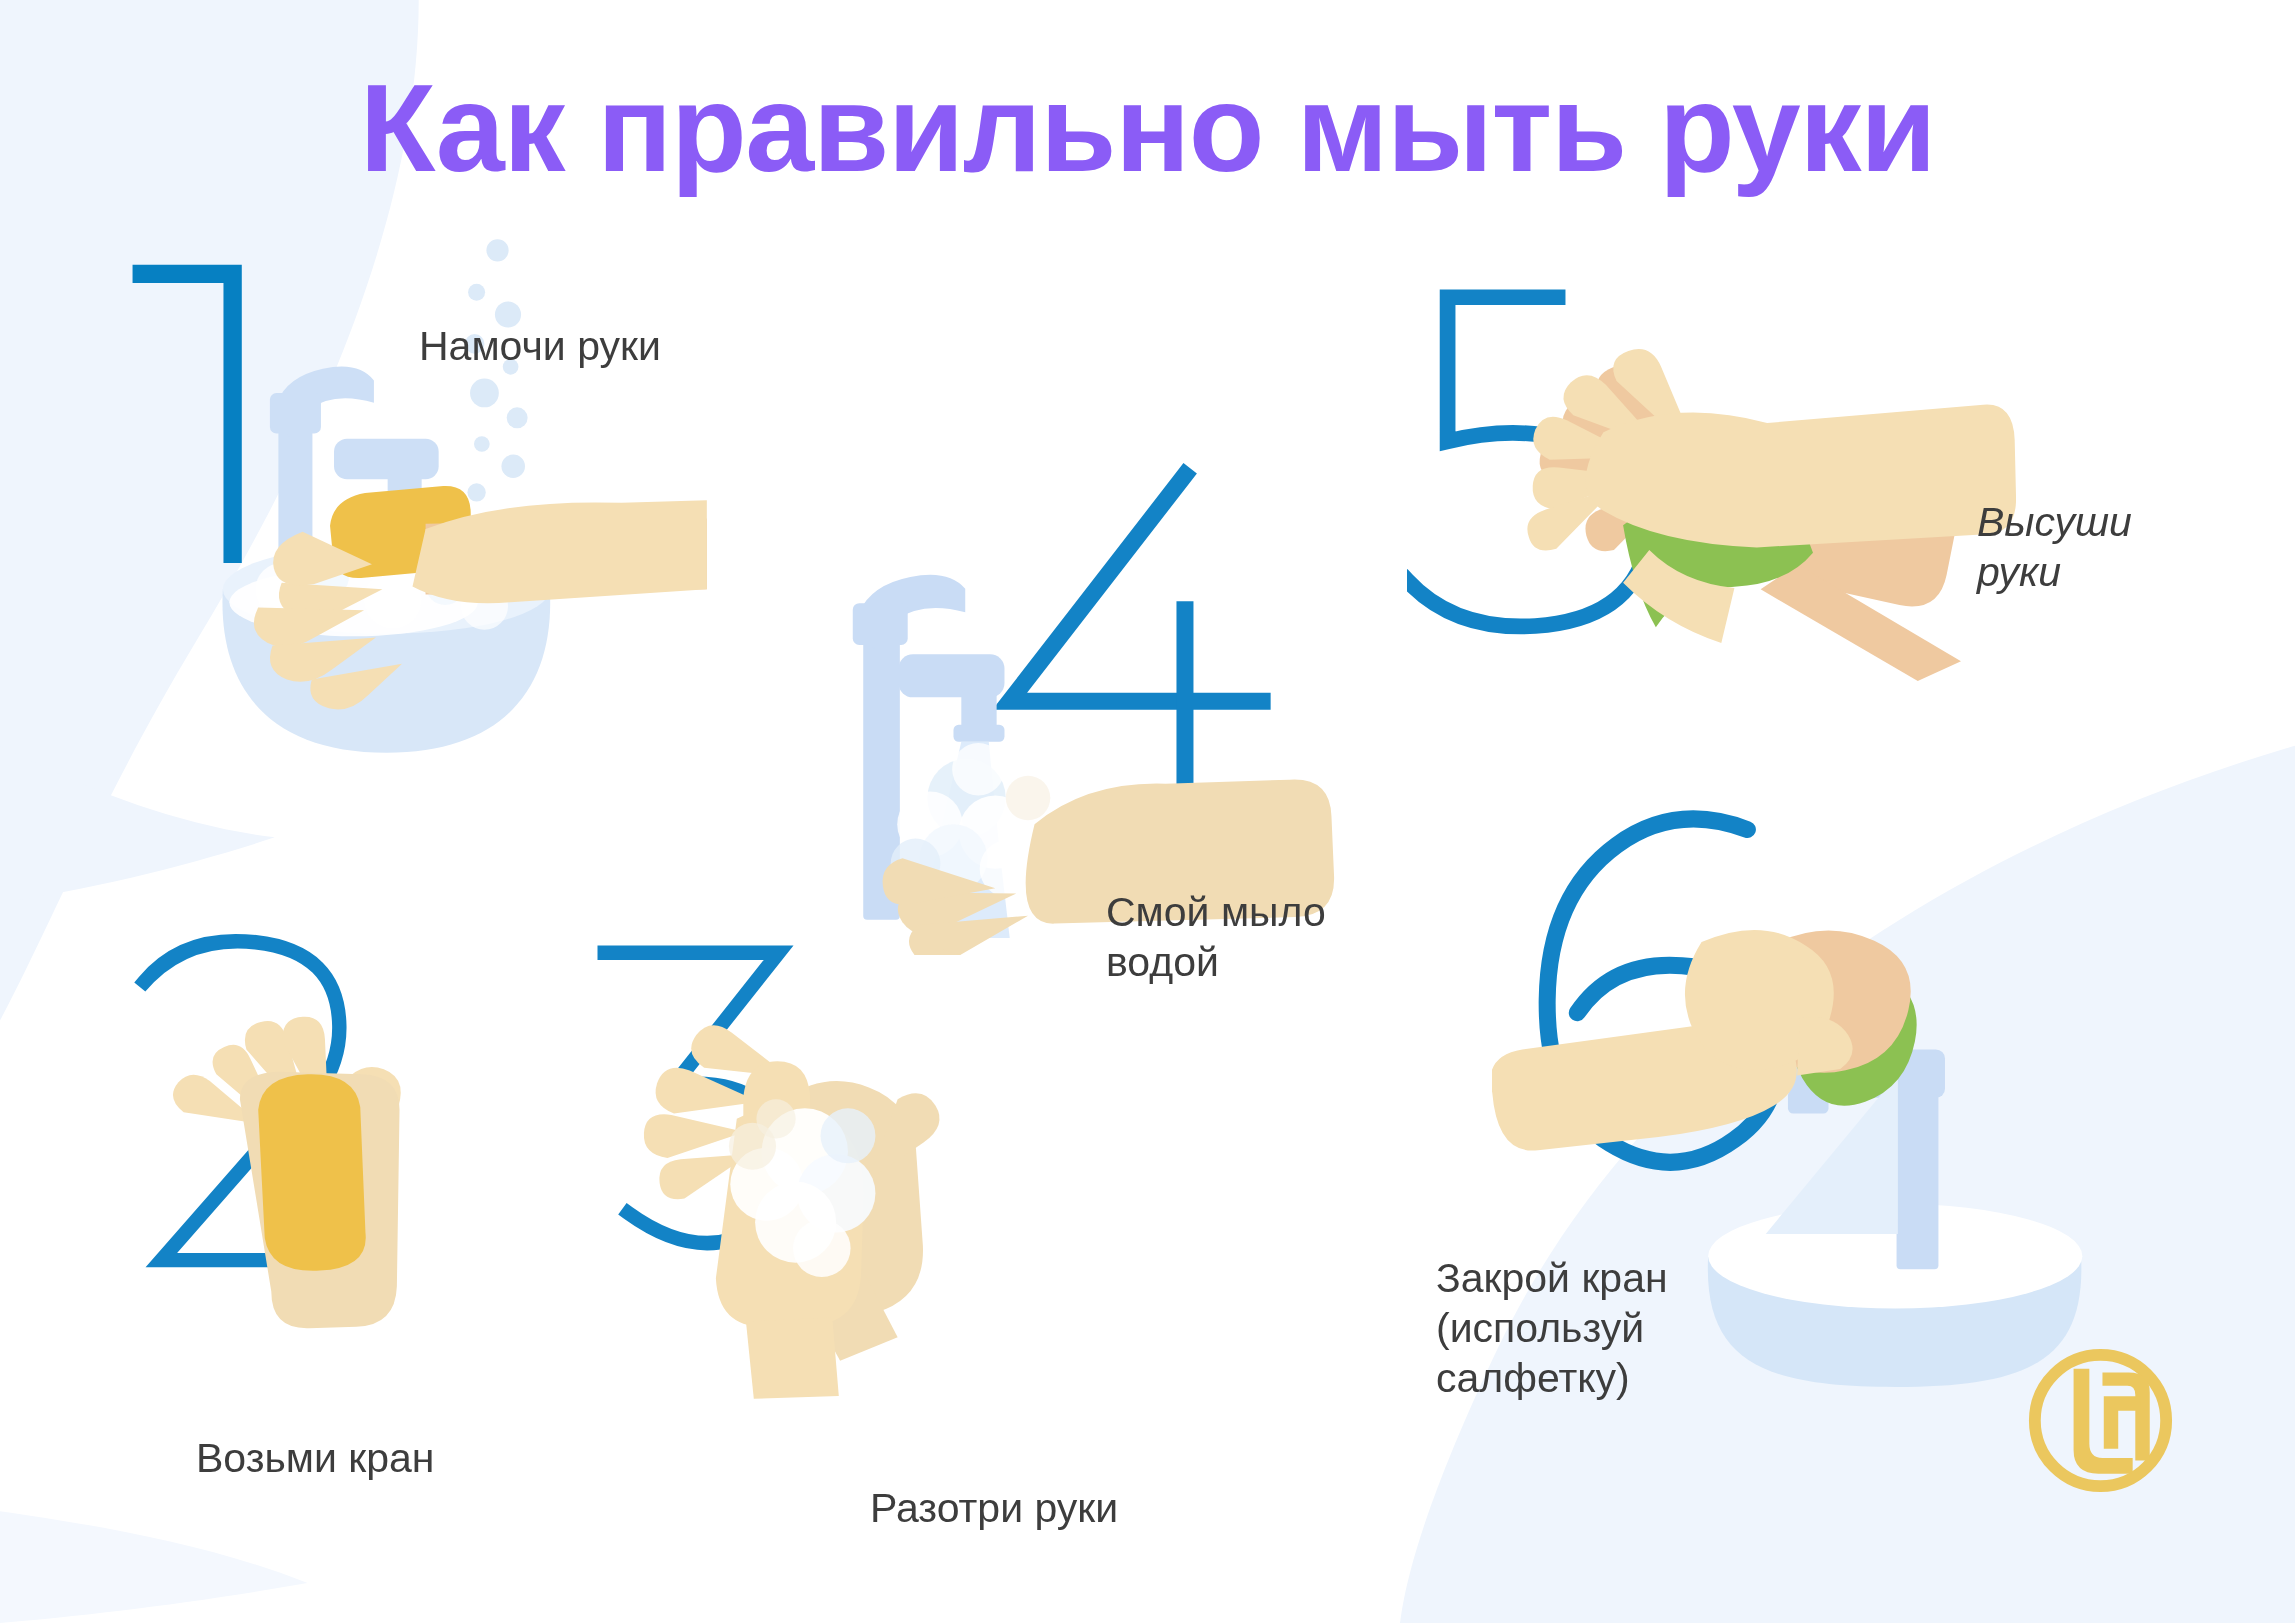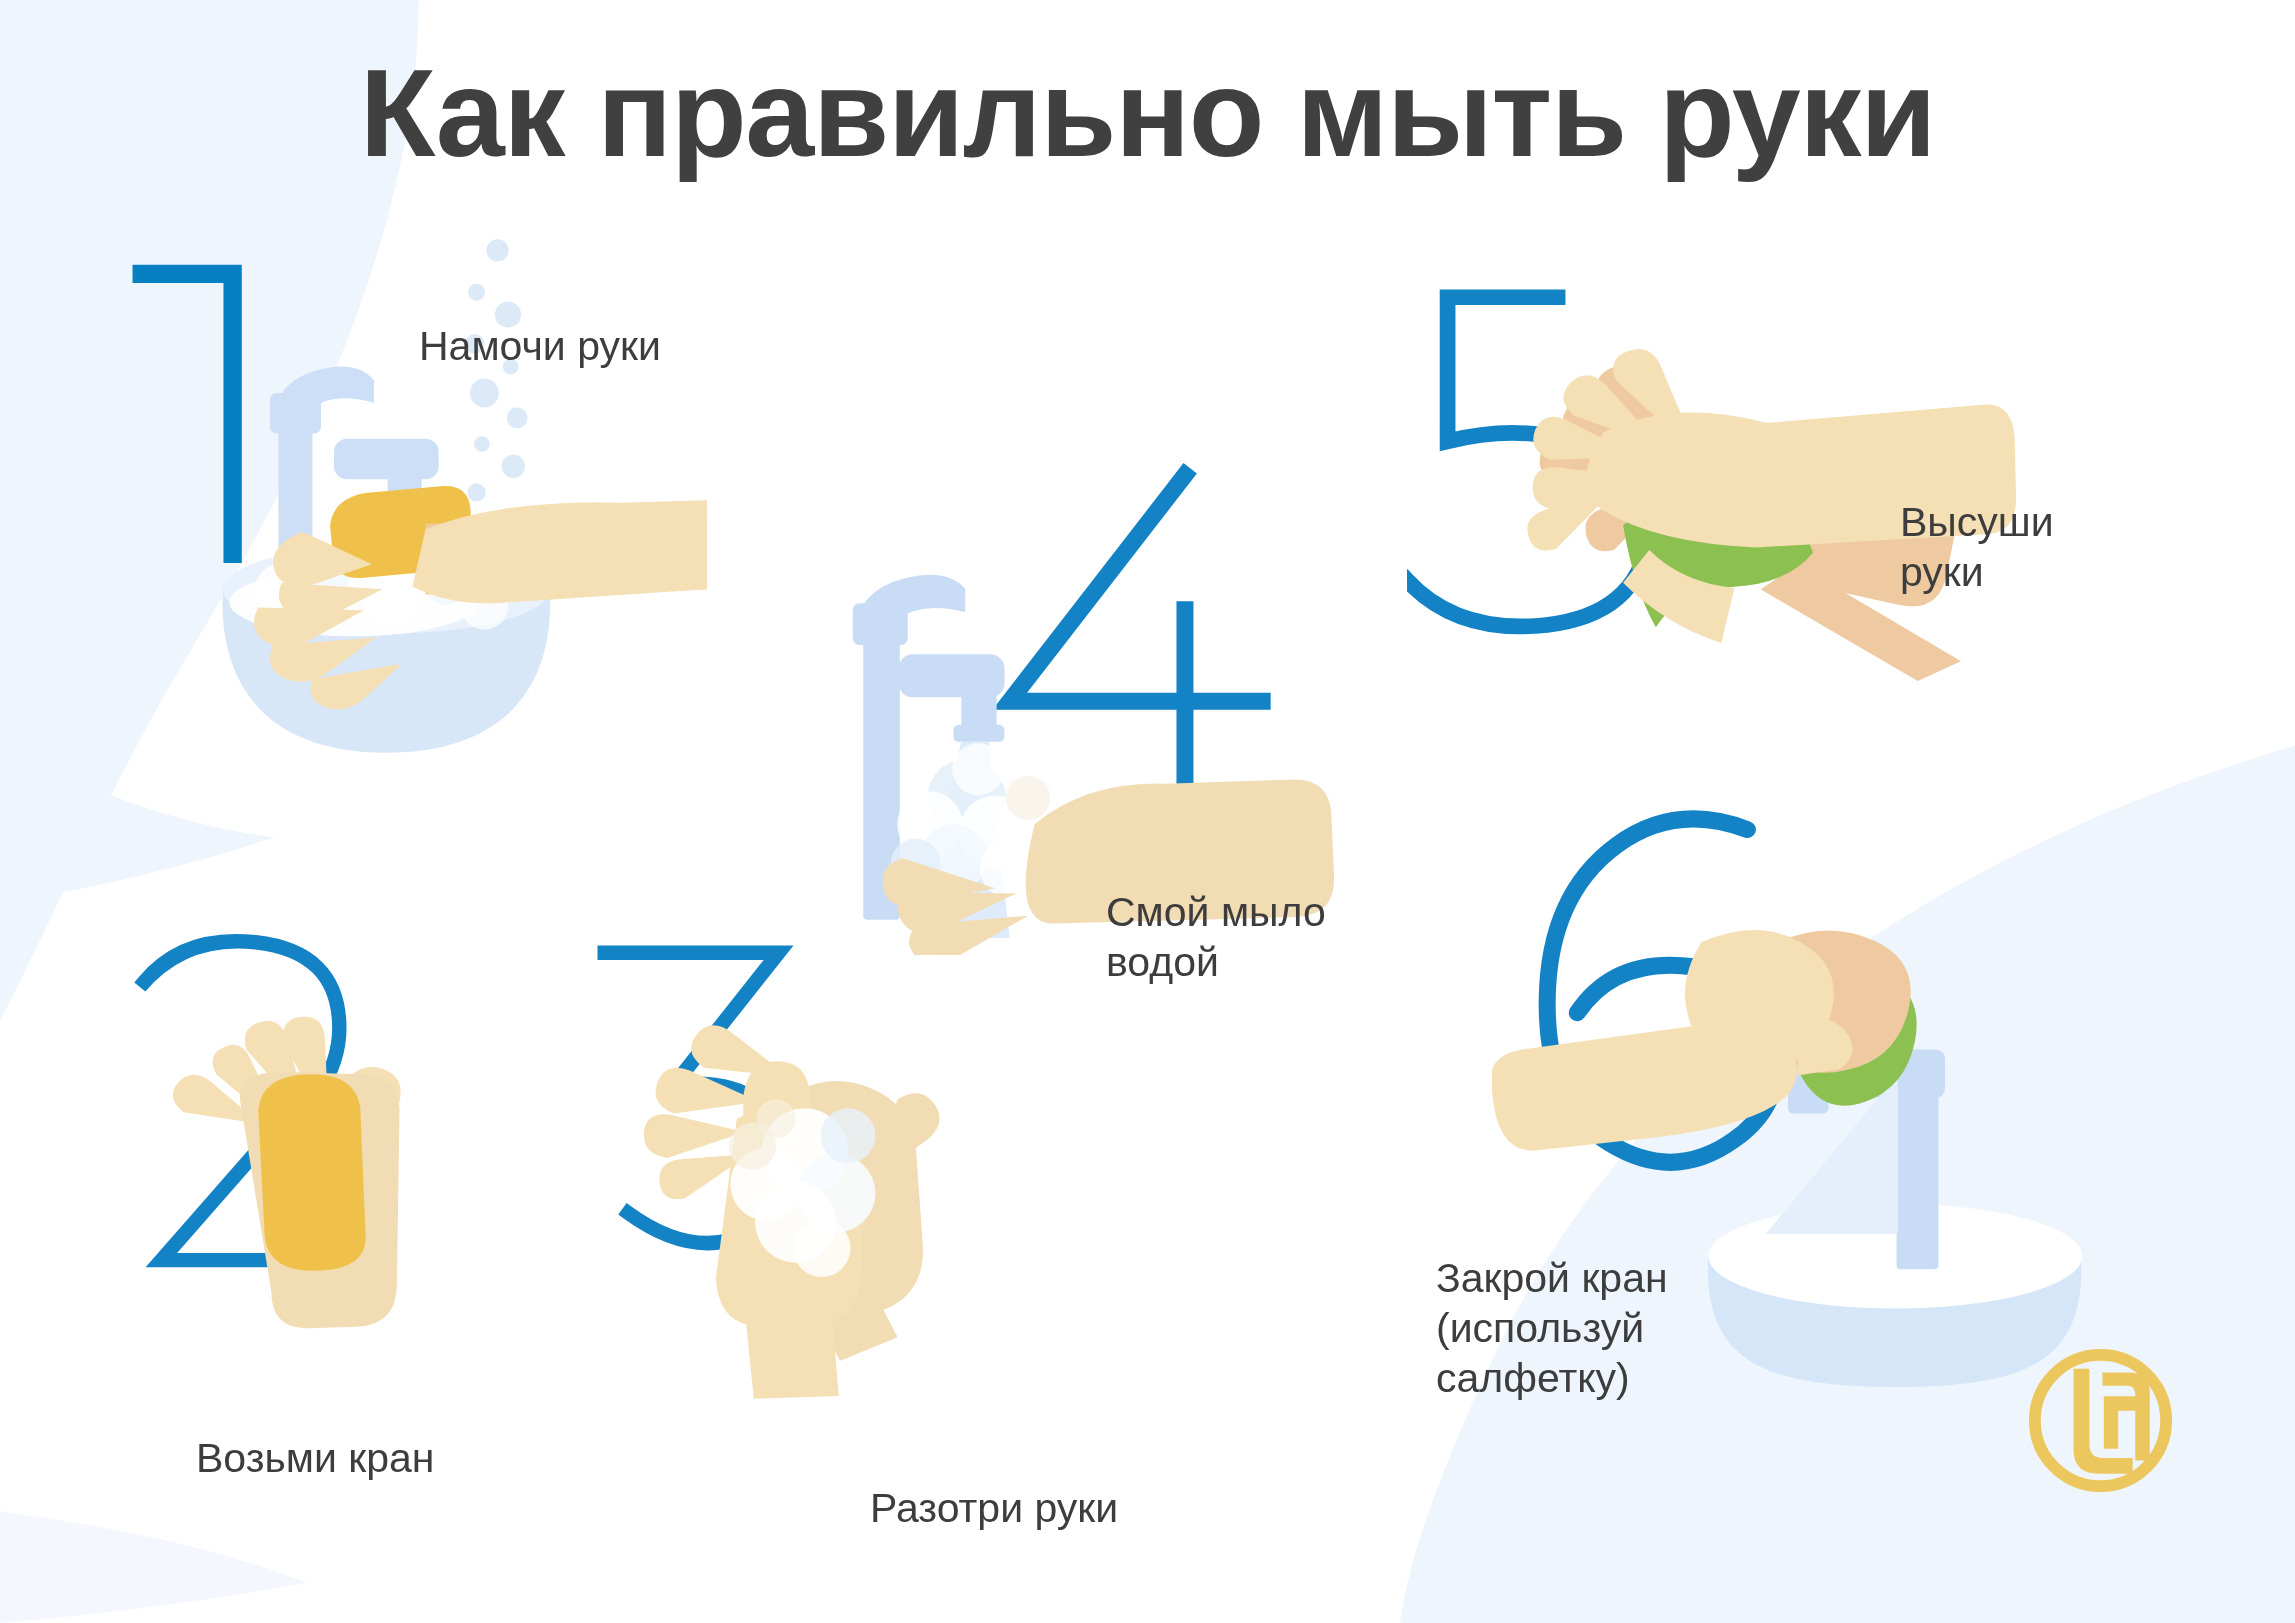--- a/index.html
+++ b/index.html
@@ -13,27 +13,27 @@
     width:2295px;
     height:1623px;
     background:#ffffff;
     overflow:hidden;
   }
   
   .bg-layer{position:absolute;inset:0;pointer-events:none;}
   
   #title{
     position:absolute;
-    left:0; right:0; top:51px;
+    left:0; right:0; top:66px;
     text-align:center;
     font-size:124px;
     font-weight:bold;
     letter-spacing:-1.3px;
     line-height:1;
-    color:#404040;
+    color:#8b5cf6;
     white-space:nowrap;
   }
   
   .step{position:absolute;}
   .caption{
     position:absolute;
     color:#3d3d3d;
     font-size:41px;
     line-height:1.22;
     font-weight:normal;
@@ -49,21 +49,21 @@
   
   #step1{left:118px;  top:236px;  width:589px;  height:641px;}
   #cap1 {left:419px;  top:281px;margin-top:40px;}
   #step2{left:118px;  top:903px; width:406px;  height:484px;}
   #cap2 {left:196px;  top:1433px;}
   #step3{left:589px;  top:903px; width:497px;  height:497px;}
   #cap3 {left:870px; top:1433px;}
   #step4{left:838px; top:458px;  width:537px;  height:497px;}
   #cap4 {left:1106px; top:887px;}
   #step5{left:1407px; top:275px;  width:609px;  height:406px;}
-  #cap5 {left:1900px; top:497px;}
+  #cap5 {left:1977px; top:497px;font-style:italic;}
   #step6{left:1492px; top:772px; width:622px;  height:615px;}
   #cap6 {left:1436px; top:1253px;}
   #logo {position:absolute;left:2025px;top:1345px;width:151px;height:151px;}
 </style>
 </head>
 <body>
 
 <div id="poster">
 
   <svg class="bg-layer" viewBox="0 0 3508 2481" width="2295" height="1623" preserveAspectRatio="none">

